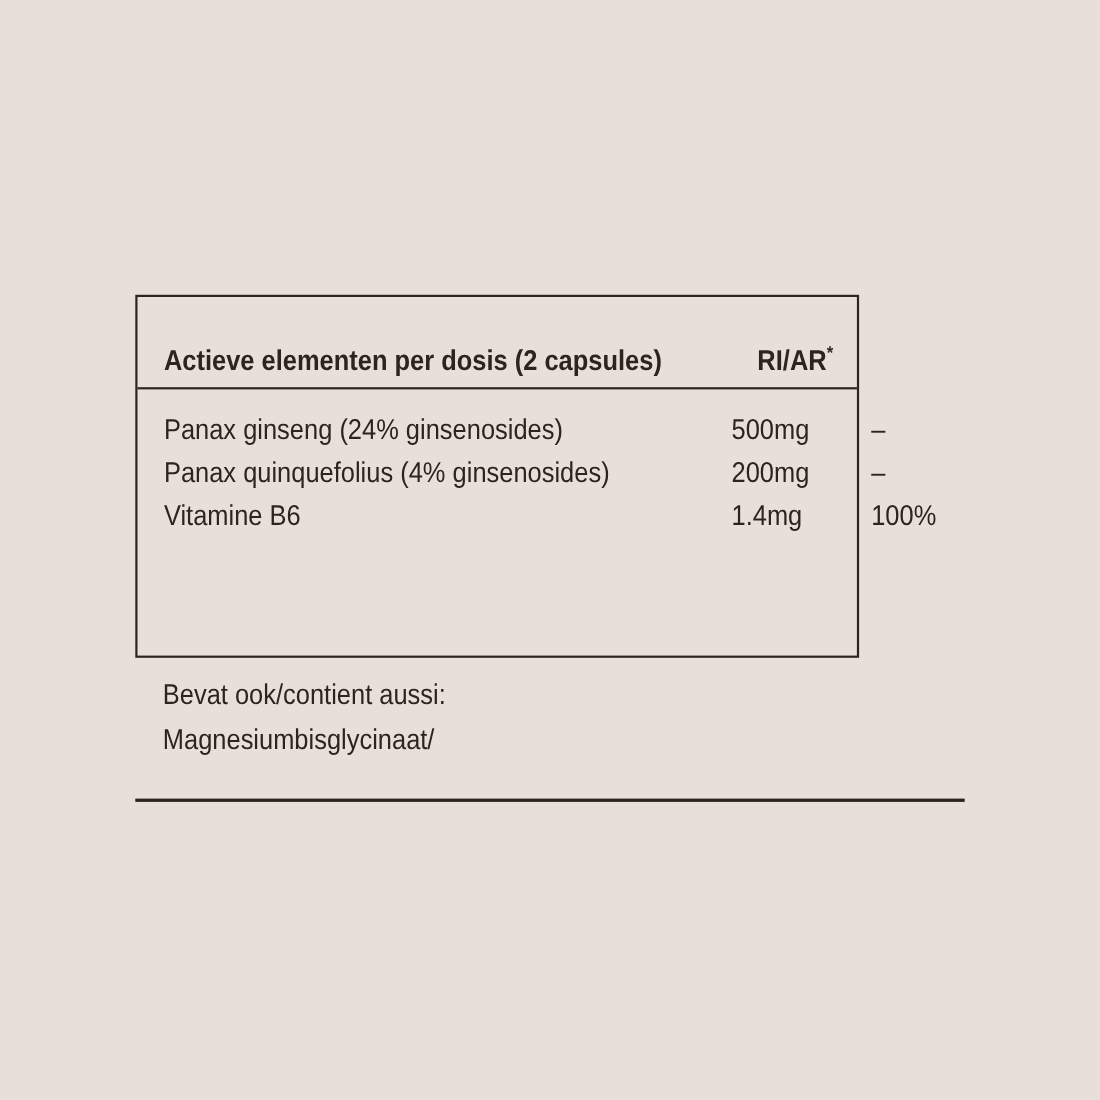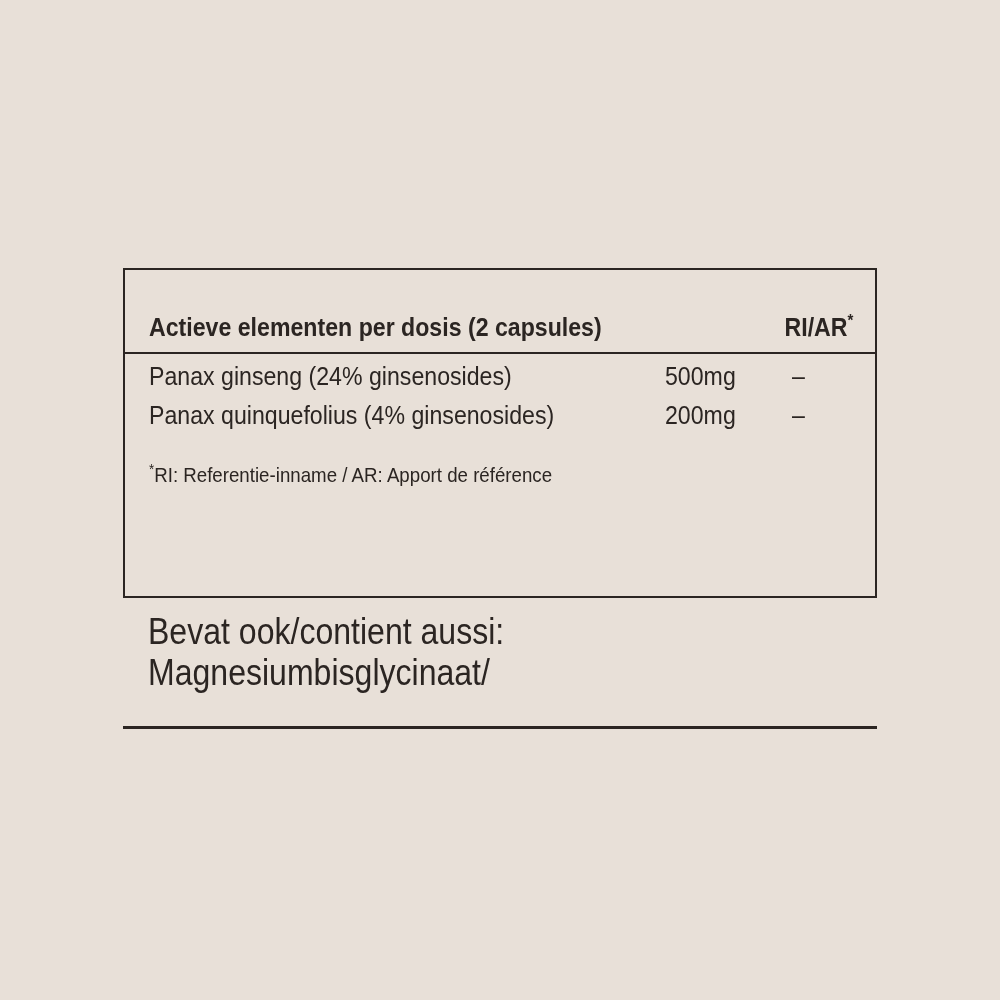--- a/index.html
+++ b/index.html
@@ -19,21 +19,21 @@
   }
   .cond-right {
     display: inline-block;
     transform: scaleX(0.89);
     transform-origin: right bottom;
     white-space: nowrap;
   }
   .panel {
     position: absolute;
     left: 123px; top: 268px;
-    width: 754px; height: 330px;
+    width: 658px; height: 330px;
     border: 2px solid #2b2522;
   }
   .panel-header {
     display: flex;
     justify-content: space-between;
     align-items: flex-end;
     padding: 14px 22px 10px 24px;
     border-bottom: 2px solid #2b2522;
   }
   .header-titles div {
@@ -45,41 +45,41 @@
     font-weight: bold;
     font-size: 26px;
     line-height: 29px;
     margin-top: 29px;
   }
   .header-ri sup {
     font-size: 17px;
     vertical-align: super;
     line-height: 0;
   }
-  .rows { padding: 3px 22px 0 24px; }
+  .rows { padding: 17px 22px 0 24px; }
   .row {
     display: grid;
     grid-template-columns: 516px 127px 1fr;
     height: 39px;
     align-items: center;
     font-size: 26px;
   }
   .footnote {
     padding: 28px 22px 0 24px;
     font-size: 21px;
   }
   .footnote sup {
     font-size: 15px;
     vertical-align: super;
     line-height: 0;
   }
   .additional {
     position: absolute;
     left: 148px; top: 617px;
-    font-size: 36px;
+    font-size: 26px;
     line-height: 29px;
     text-decoration: underline;
   }
   .additional .add-heading { margin-bottom: 12px; }
   .bottom-rule {
     position: absolute;
     left: 123px; top: 726px;
     width: 754px; height: 3px;
     background: #2b2522;
   }
@@ -101,25 +101,27 @@
     <div class="row">
       <span><span class="cond">Panax ginseng (24% ginsenosides)</span></span>
       <span><span class="cond">500mg</span></span>
       <span><span class="cond">–</span></span>
     </div>
     <div class="row">
       <span><span class="cond">Panax quinquefolius (4% ginsenosides)</span></span>
       <span><span class="cond">200mg</span></span>
       <span><span class="cond">–</span></span>
     </div>
+    <div class="row">
+      <span><span class="cond">Vitamine B6</span></span>
+      <span><span class="cond">1.4mg</span></span>
+      <span><span class="cond">100%</span></span>
+    </div>
   </div>
 
-  <div class="footnote">
-    <span class="cond"><sup>*</sup><span>RI: Referentie-inname / AR: Apport de référence</span></span>
-  </div>
 </div>
 
 <div class="additional">
   <div class="add-heading"><span class="cond">Bevat ook/contient aussi:</span></div>
   <div><span class="cond">Magnesiumbisglycinaat/</span></div>
 </div>
 
 <div class="bottom-rule"></div>
 
 </body></html>

